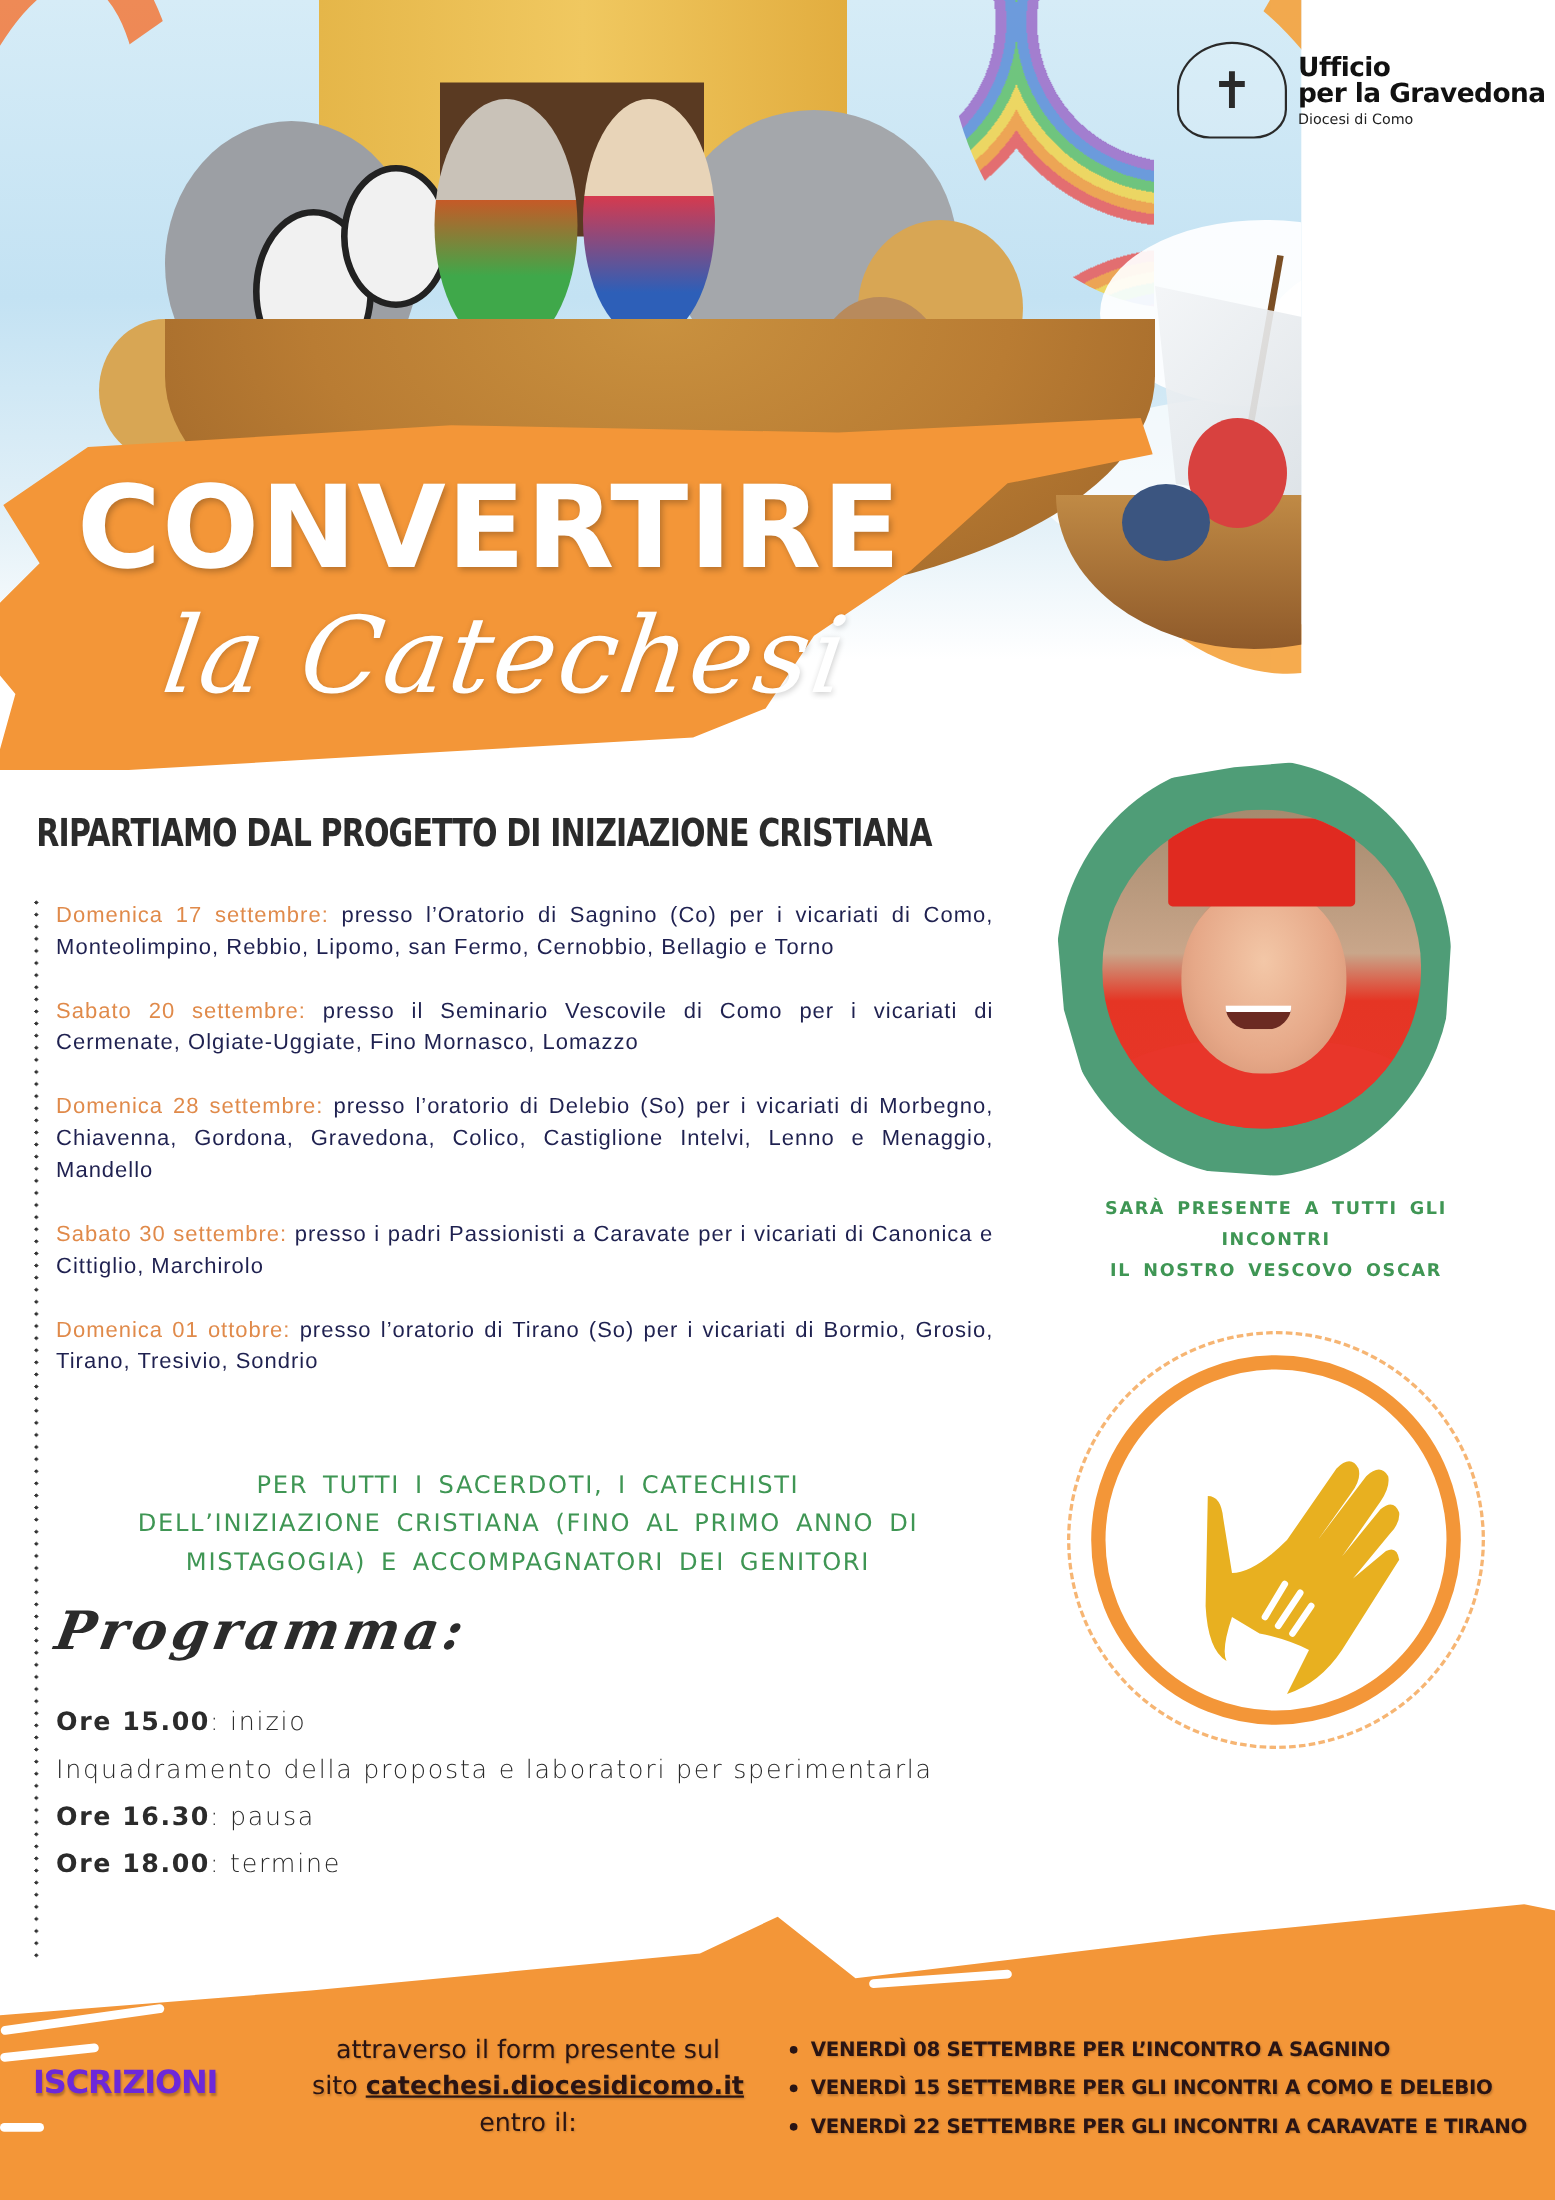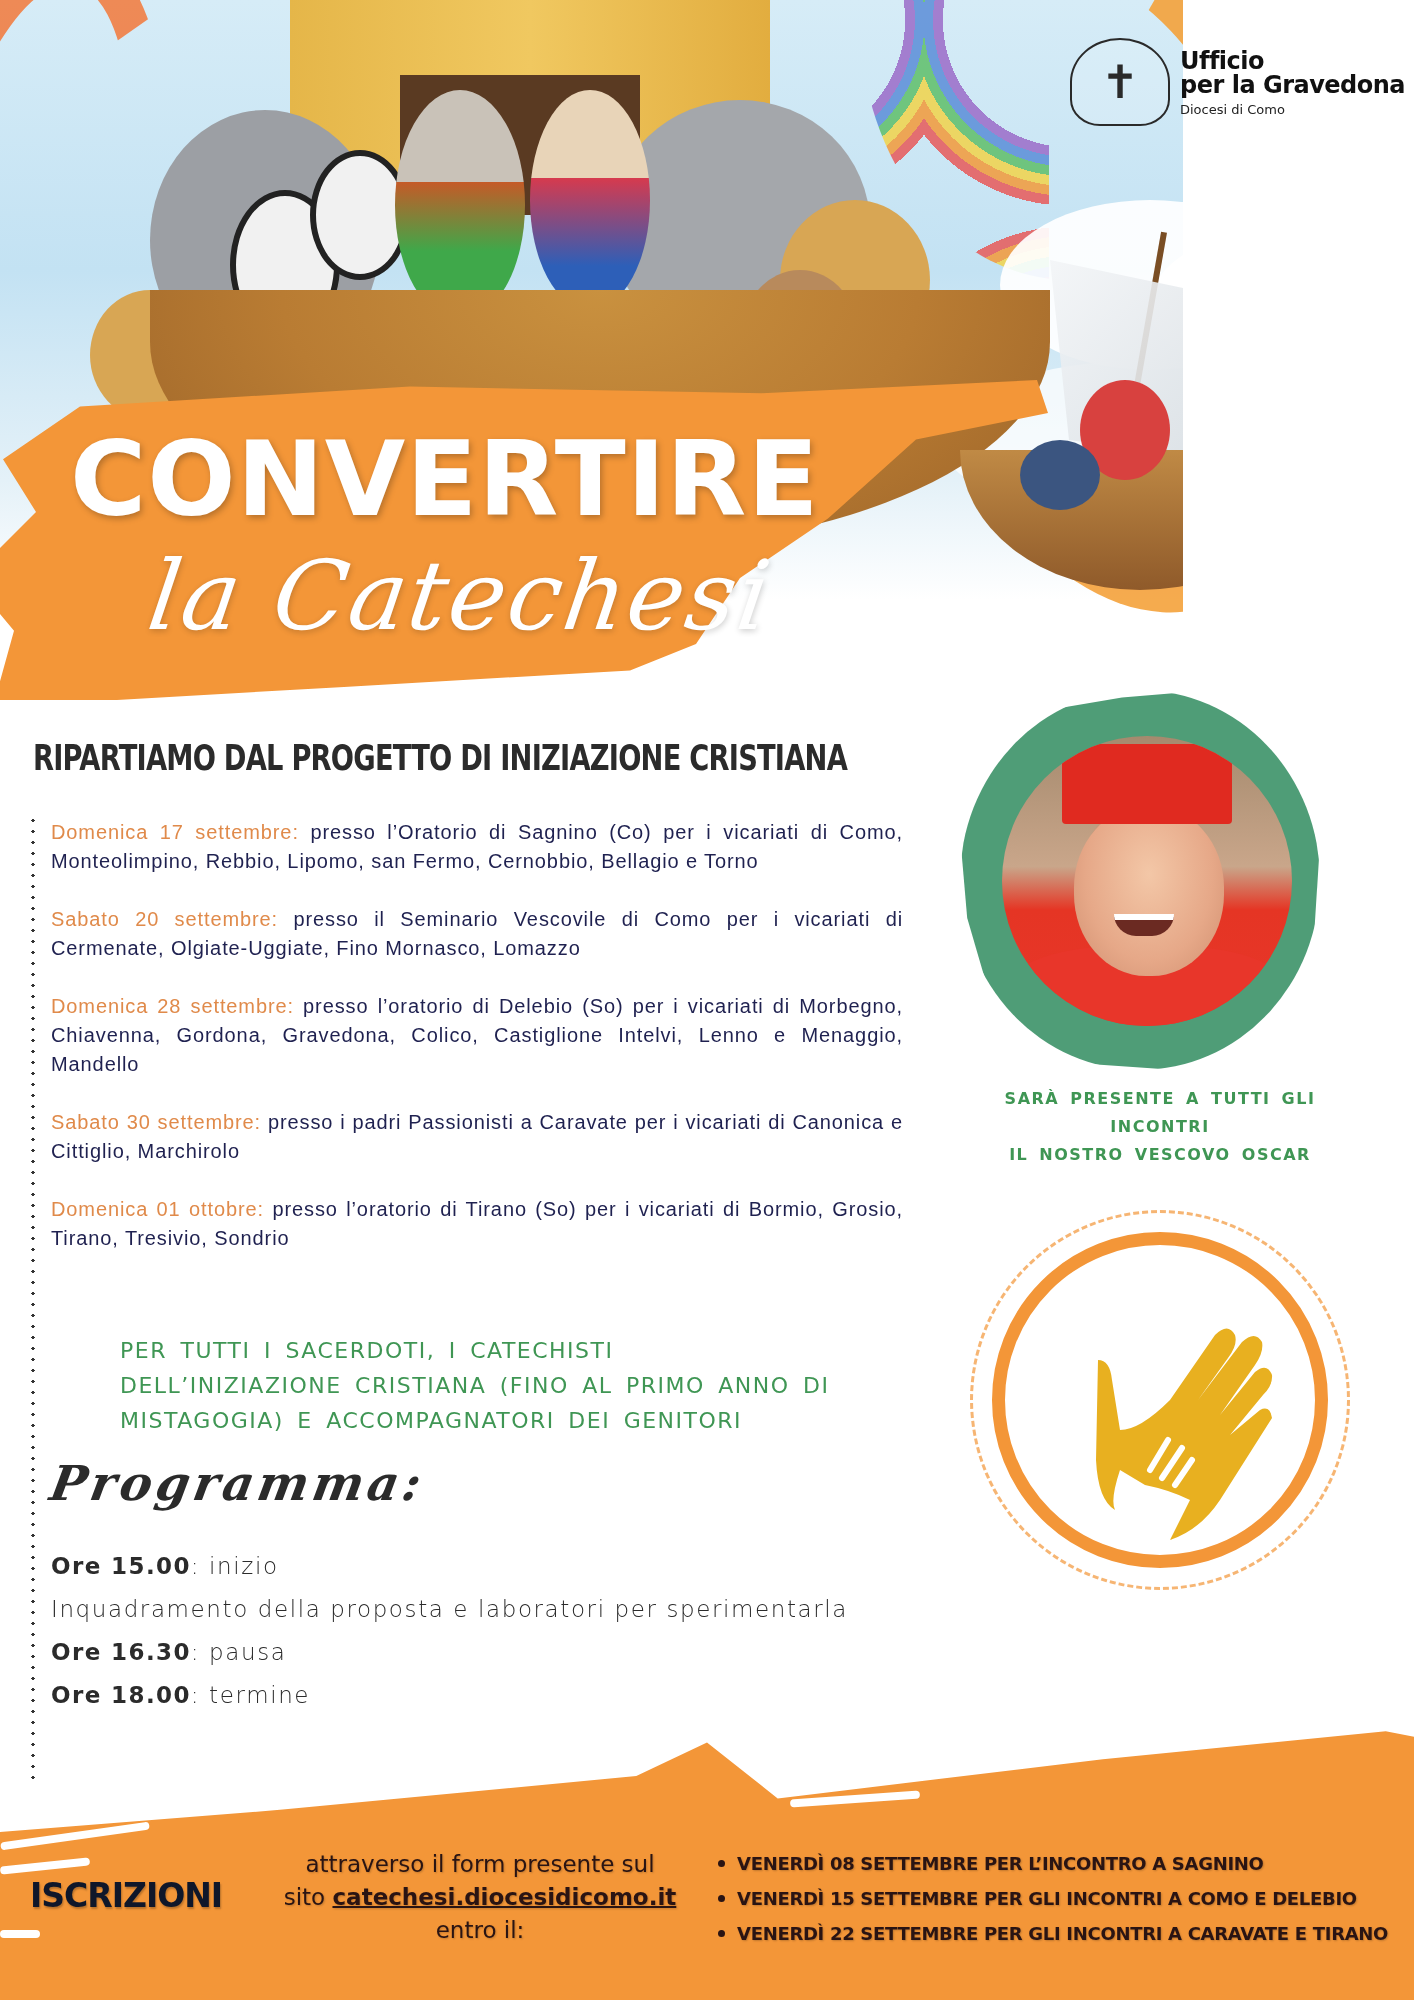--- a/index.html
+++ b/index.html
@@ -106,21 +106,21 @@
     .events {
       position: absolute; left: 51px; top: 818px; width: 852px;
     }
     .event {
       font-family: "Liberation Sans", sans-serif; font-size: 20px; line-height: 29px; color: #1f2150;
       text-align: justify; letter-spacing: 0.9px; margin-bottom: 29px;
     }
     .event-date { color: #e08a4a; font-weight: normal; }
 
     .audience {
-      position: absolute; left: 120px; top: 1333px; width: 720px; text-align: left;
+      position: absolute; left: 120px; top: 1333px; width: 720px; text-align: center;
       font-family: "DejaVu Sans", sans-serif; font-size: 22px; line-height: 35px; color: #3f9654;
       letter-spacing: 1.5px; word-spacing: 5px;
     }
 
     .programma-title {
       position: absolute; left: 51px; top: 1455px; font-family: "DejaVu Serif", serif; font-style: italic;
       font-size: 48px; color: #2b2b2b; letter-spacing: 4px; transform: skewX(-10deg);
     }
     .programma-list {
       position: absolute; left: 51px; top: 1545px; width: 860px;
@@ -184,21 +184,21 @@
     
     .footer-band {
       position: absolute; left: 0; top: 1720px; width: 1414px; height: 280px; background: #f39638;
       clip-path: polygon(0 40%, 20% 32%, 45% 20%, 50% 8%, 55% 28%, 78% 14%, 98% 4%, 100% 6%, 100% 100%, 0 100%);
     }
     .footer-streak {
       position: absolute; height: 8px; background: #ffffff; border-radius: 4px;
     }
     .iscrizioni {
       position: absolute; left: 30px; top: 1876px; font-family: "DejaVu Sans", sans-serif; font-weight: bold;
-      font-size: 33px; color: #0f172a; letter-spacing: -1px; text-shadow: 1px 2px 2px rgba(0,0,0,0.25);
+      font-size: 29px; color: #6d28d9; letter-spacing: -1px; text-shadow: 1px 2px 2px rgba(0,0,0,0.25);
     }
     .reg-info {
       position: absolute; left: 270px; top: 1848px; width: 420px; text-align: center;
       font-family: "DejaVu Sans", sans-serif; font-size: 23px; line-height: 33px; color: #2a1413;
       text-shadow: 1px 1px 2px rgba(0,0,0,0.2);
     }
     .reg-link { font-weight: bold; text-decoration: underline; text-decoration-thickness: 2px; color: #2a1413; }
     .deadlines {
       position: absolute; left: 718px; top: 1846px; list-style: none;
     }

